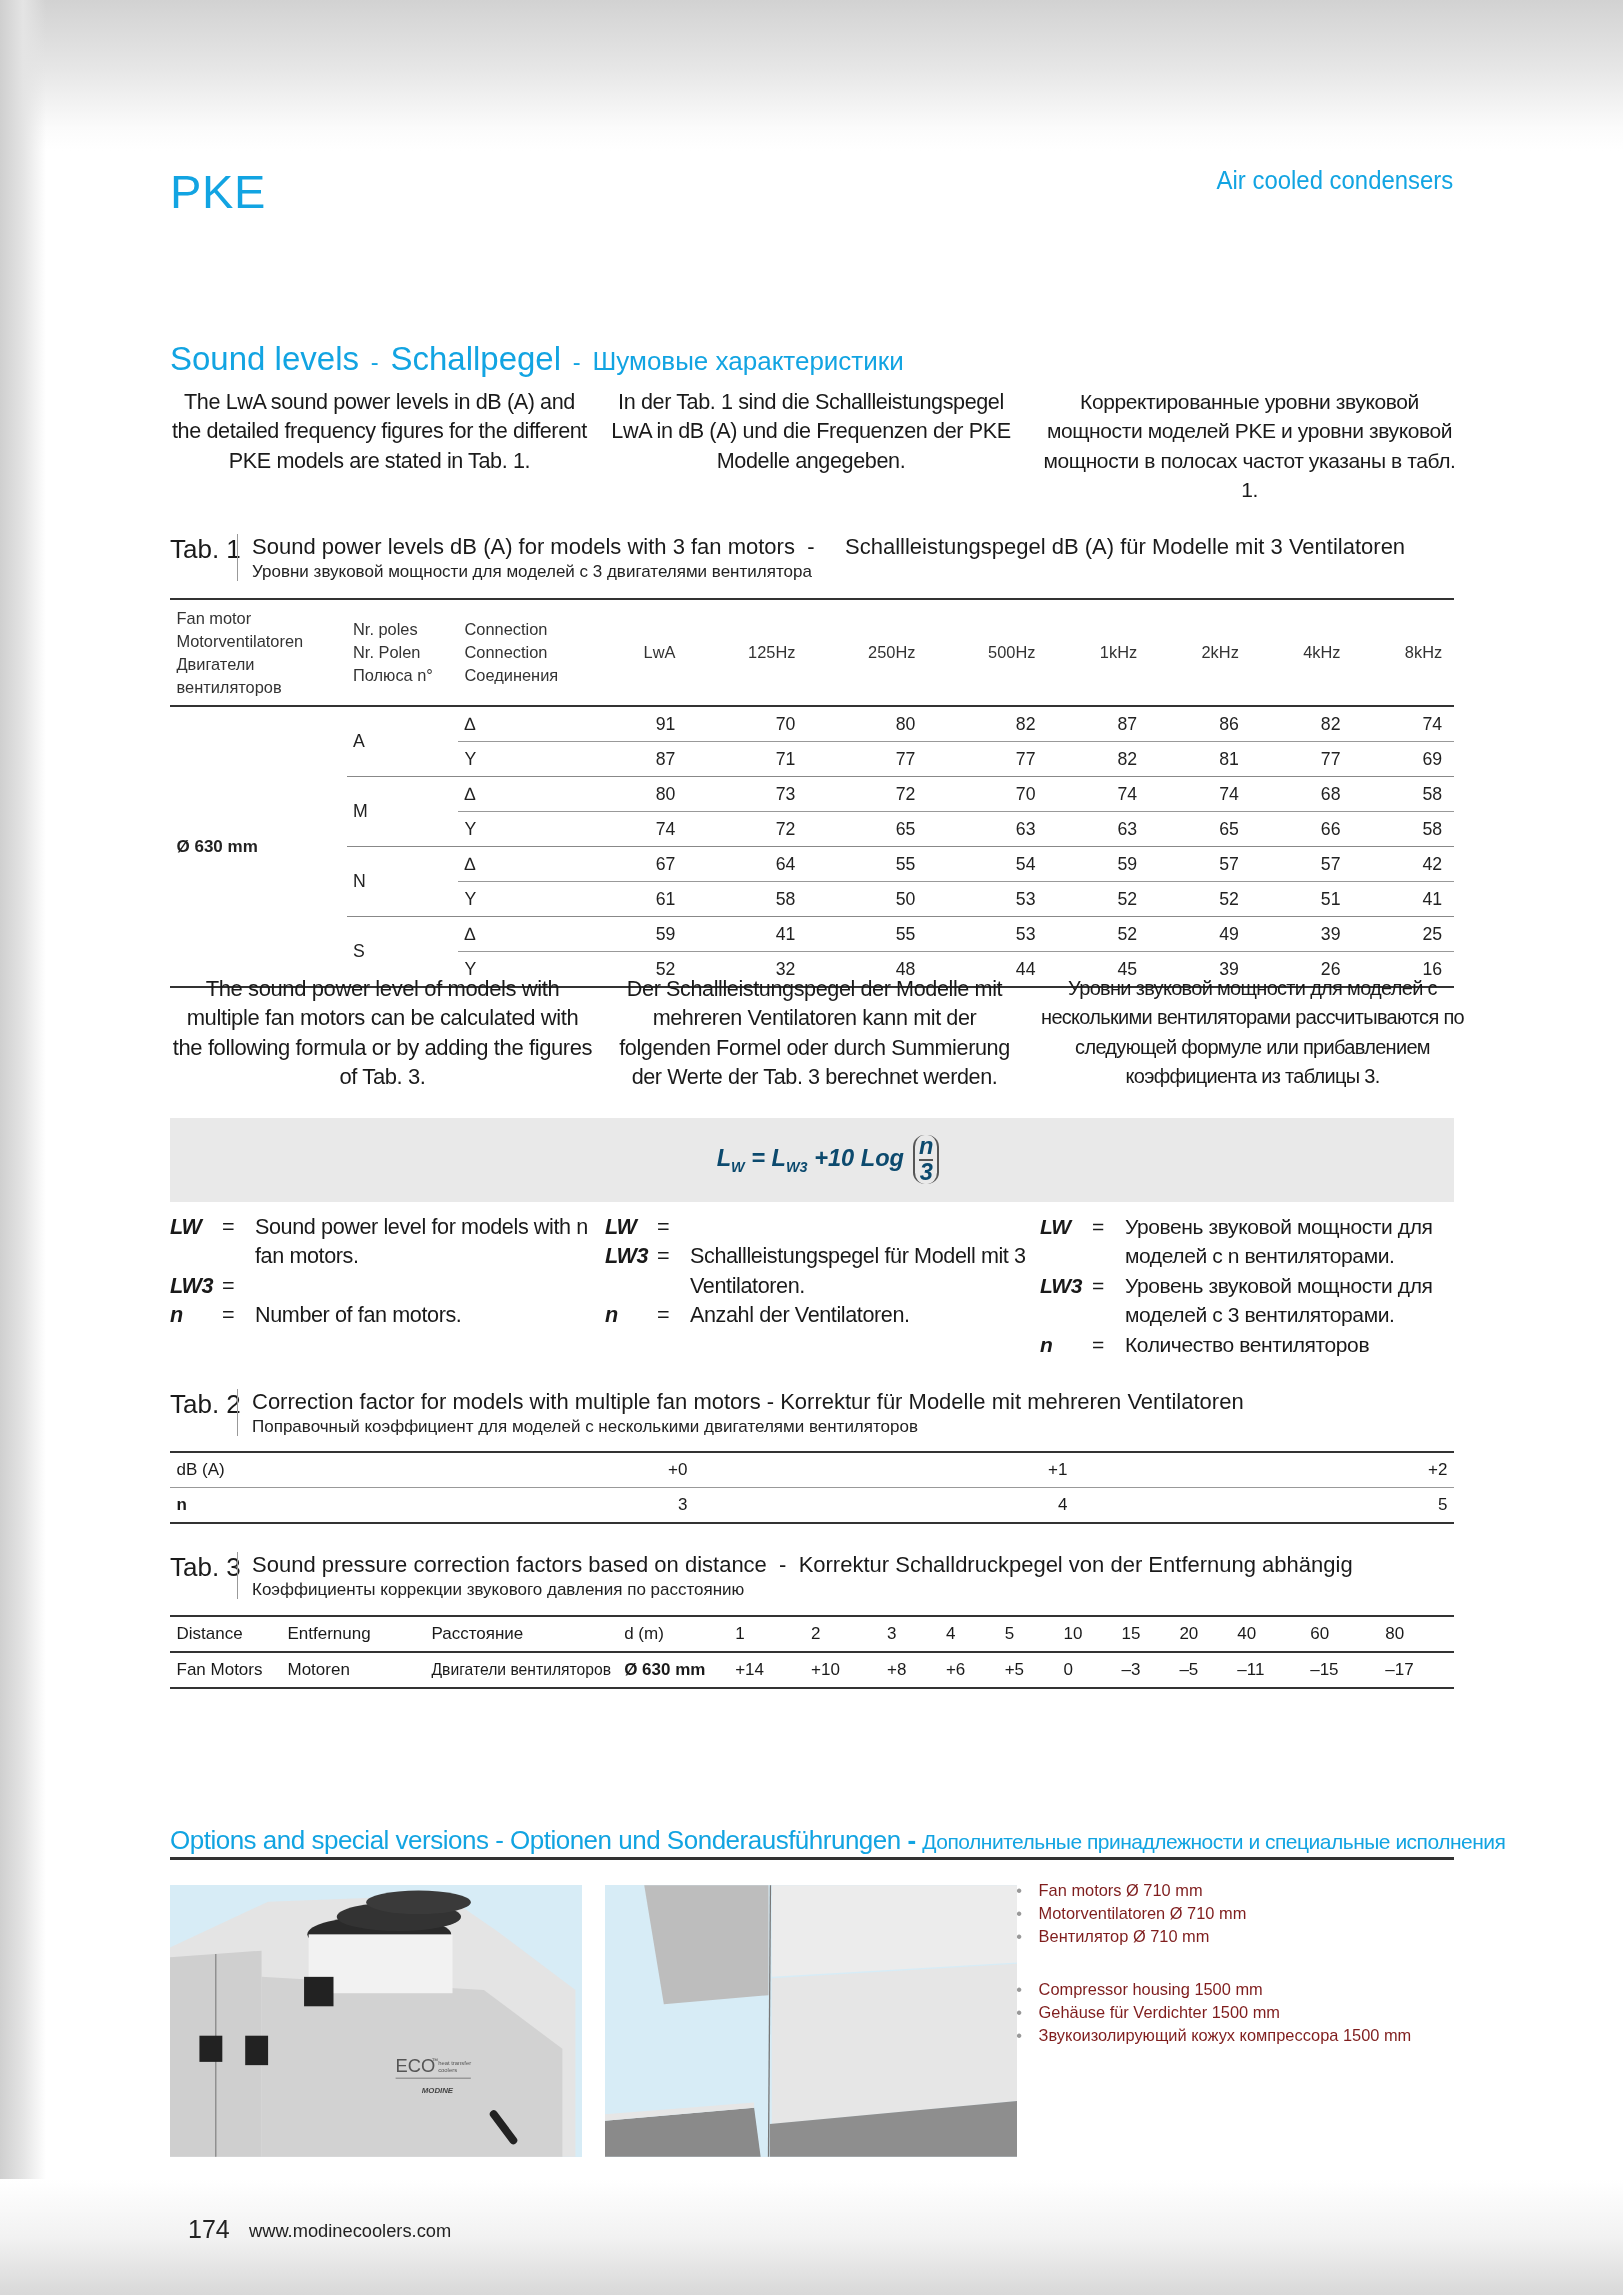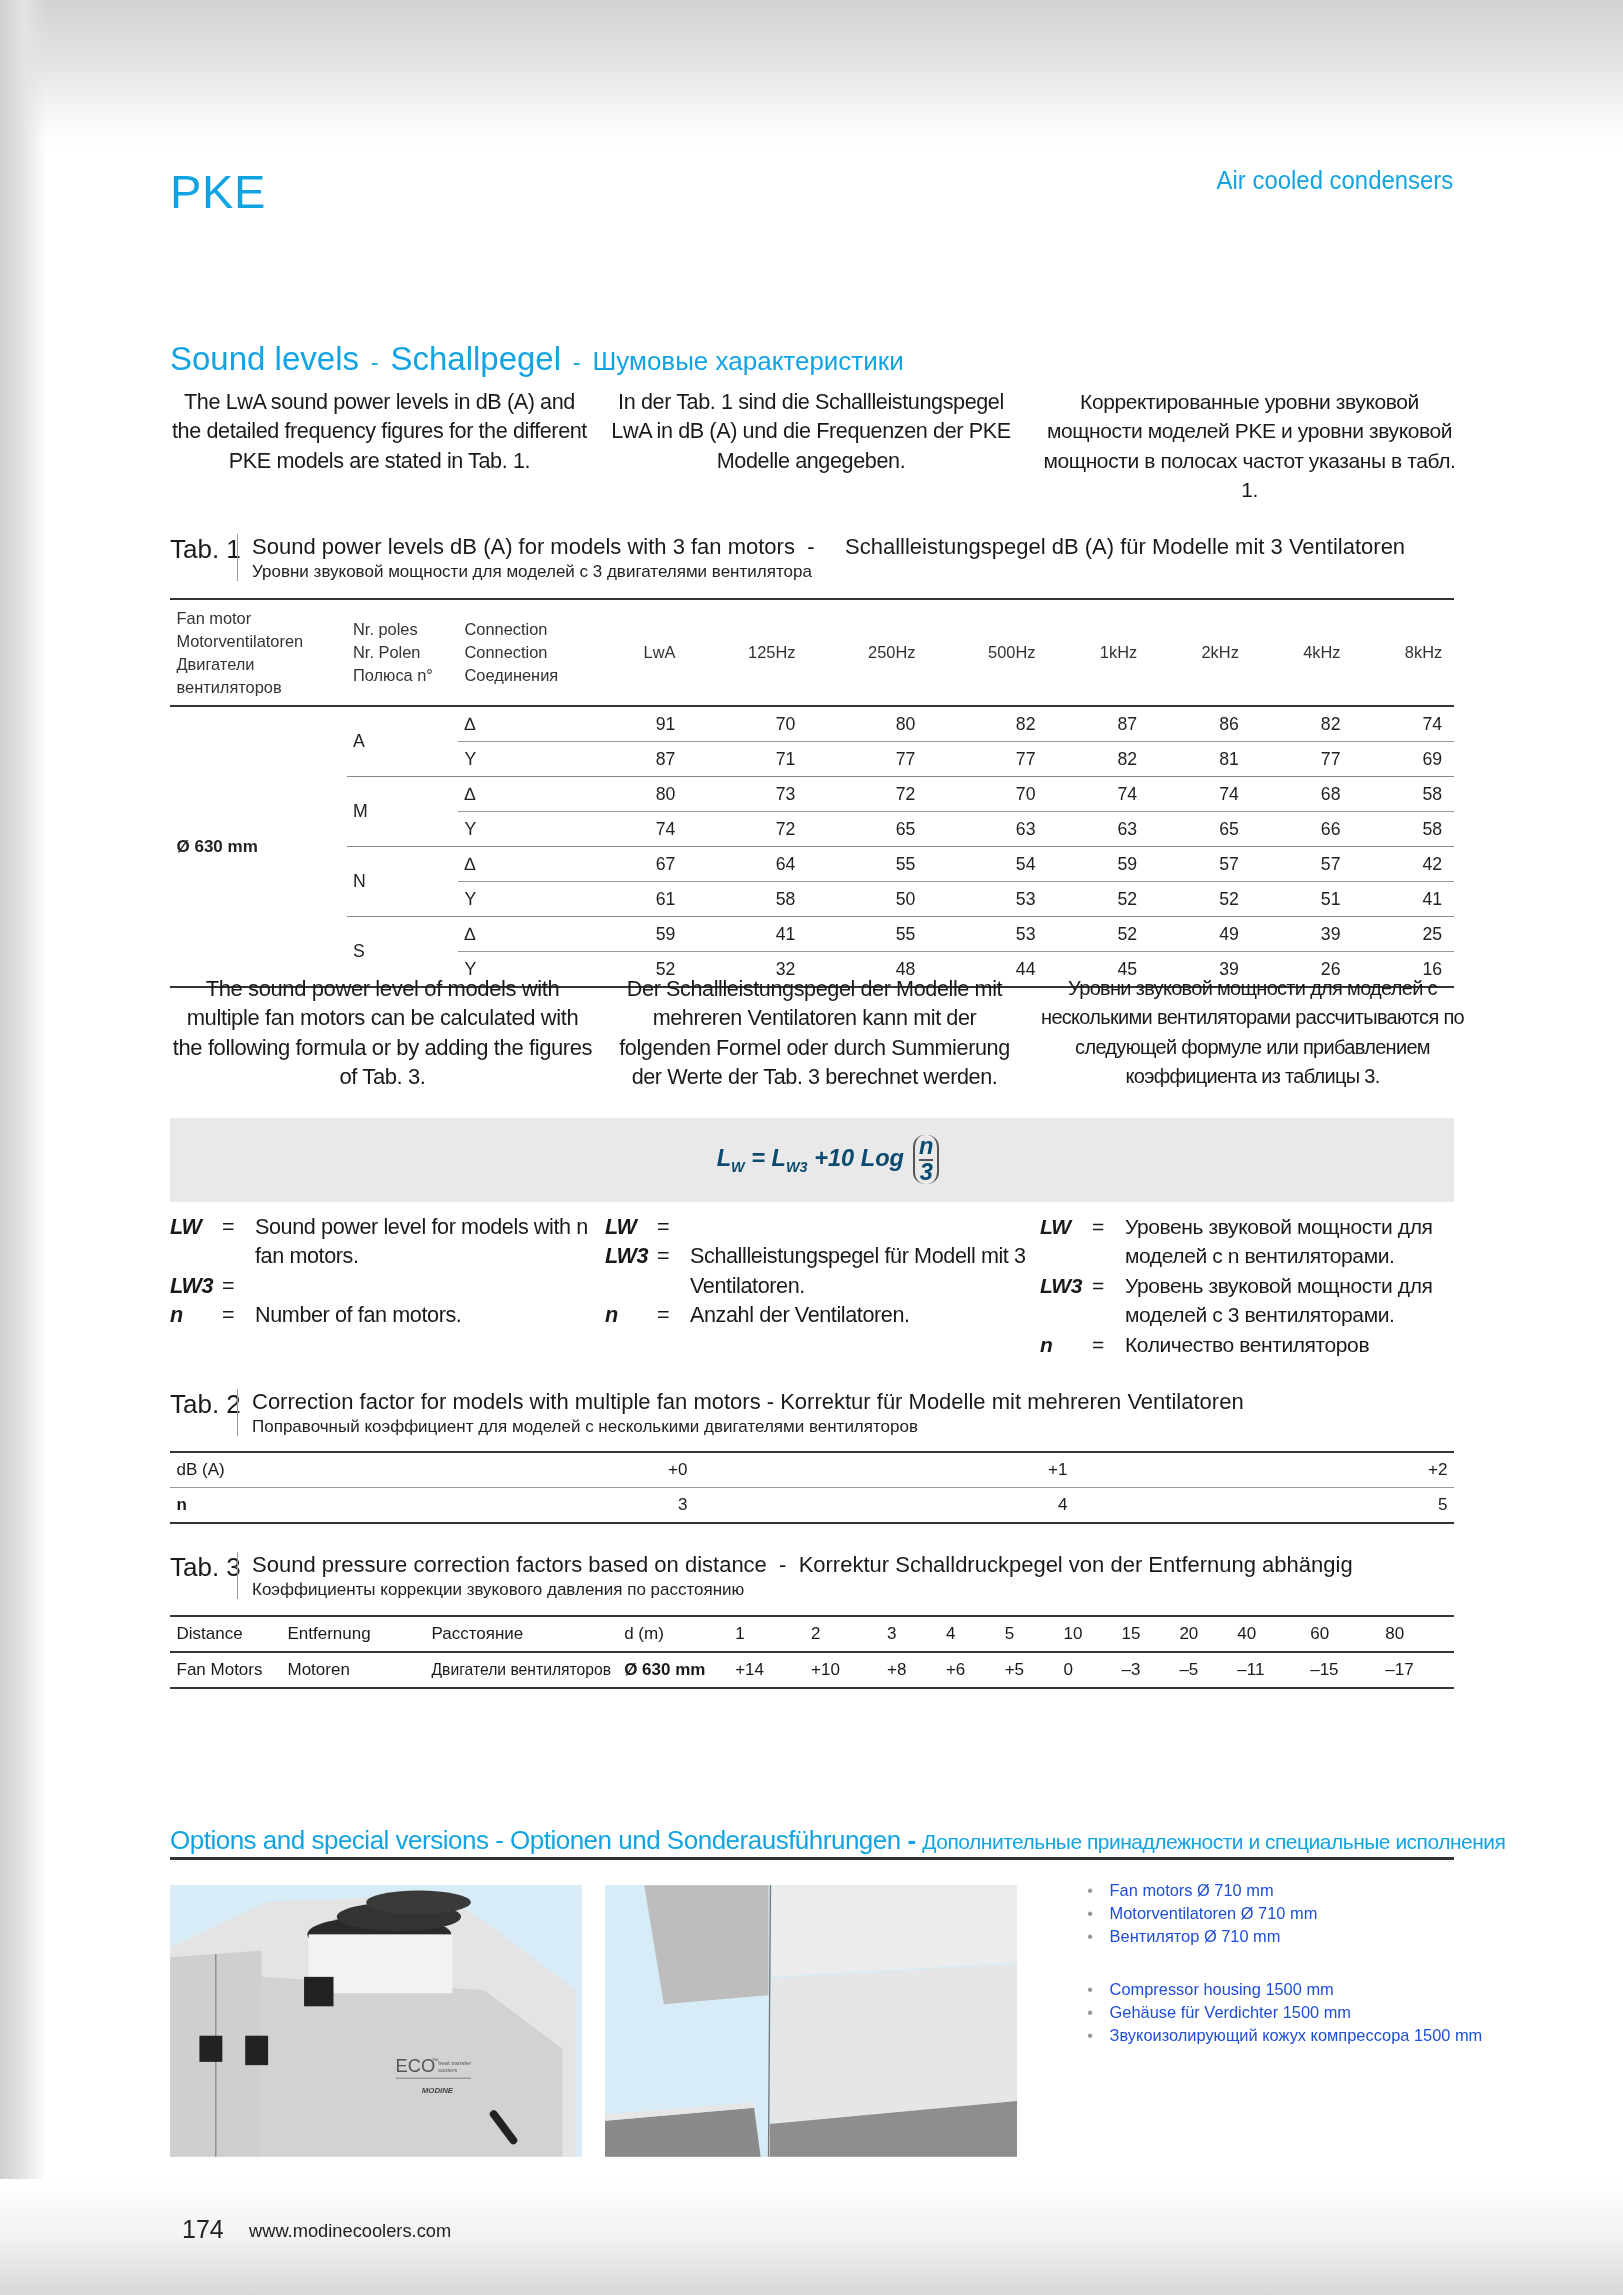--- a/index.html
+++ b/index.html
@@ -81,26 +81,26 @@
   .t3tab td.bold { font-weight: bold; }
 
   .opt-title { left: 170px; top: 1817px; font-size: 26px; white-space: nowrap; letter-spacing: -0.5px; margin-top: 8px; }
   .opt-title .ru { font-size: 21px; }
   .opt-rule { position: absolute; left: 170px; top: 1857px; width: 1284px; height: 2.6px; background: #333; }
 
   .photo { position: absolute; top: 1885px; width: 412px; height: 272px; overflow: hidden; }
   .photo1 { left: 170px; background: #d7ecf6; }
   .photo2 { left: 605px; background: #d7ecf6; }
 
-  .opt-list { position: absolute; left: 1086px; font-size: 16.4px; line-height: 23px; color: #1d4ed8; }
+  .opt-list { position: absolute; left: 1015px; font-size: 16.4px; line-height: 23px; color: #7f1d1d; }
   .opt-list ul { list-style: none; margin: 0; padding: 0; }
   .opt-list li { position: relative; padding-left: 23.6px; }
   .opt-list li::before { content: "•"; position: absolute; left: 1.3px; color: #999; }
 
-  .footer-page { left: 182px; top: 2215px; font-size: 25px; color: #222; }
+  .footer-page { left: 188px; top: 2215px; font-size: 25px; color: #222; }
   .footer-url { left: 249px; top: 2220px; font-size: 18.3px; color: #222; }
 </style>
 </head>
 <body>
 
 <div class="bg-top"></div>
 <div class="bg-left"></div>
 <div class="bg-bottom"></div>
 
 <div class="abs pke-title blue">PKE</div>

